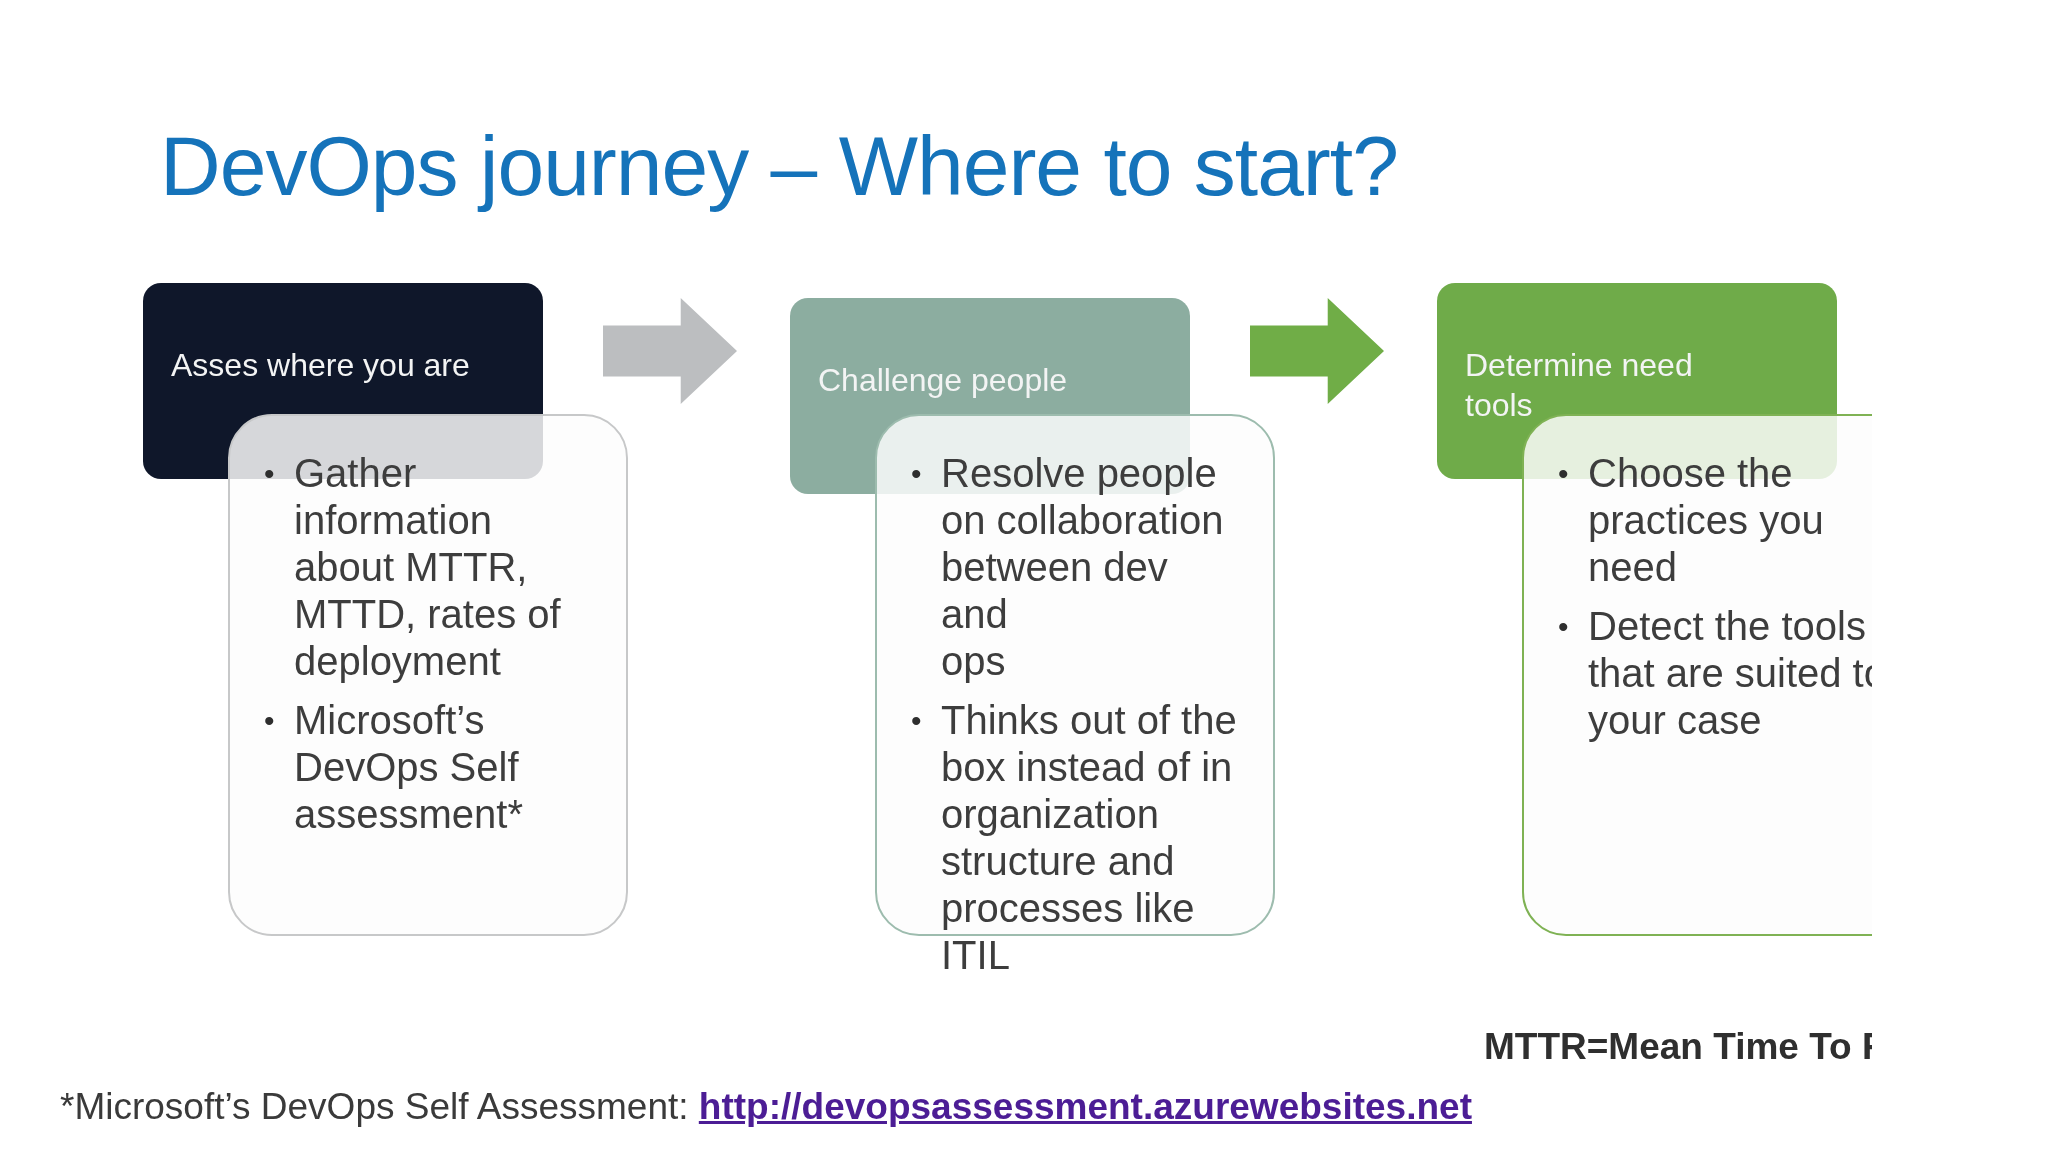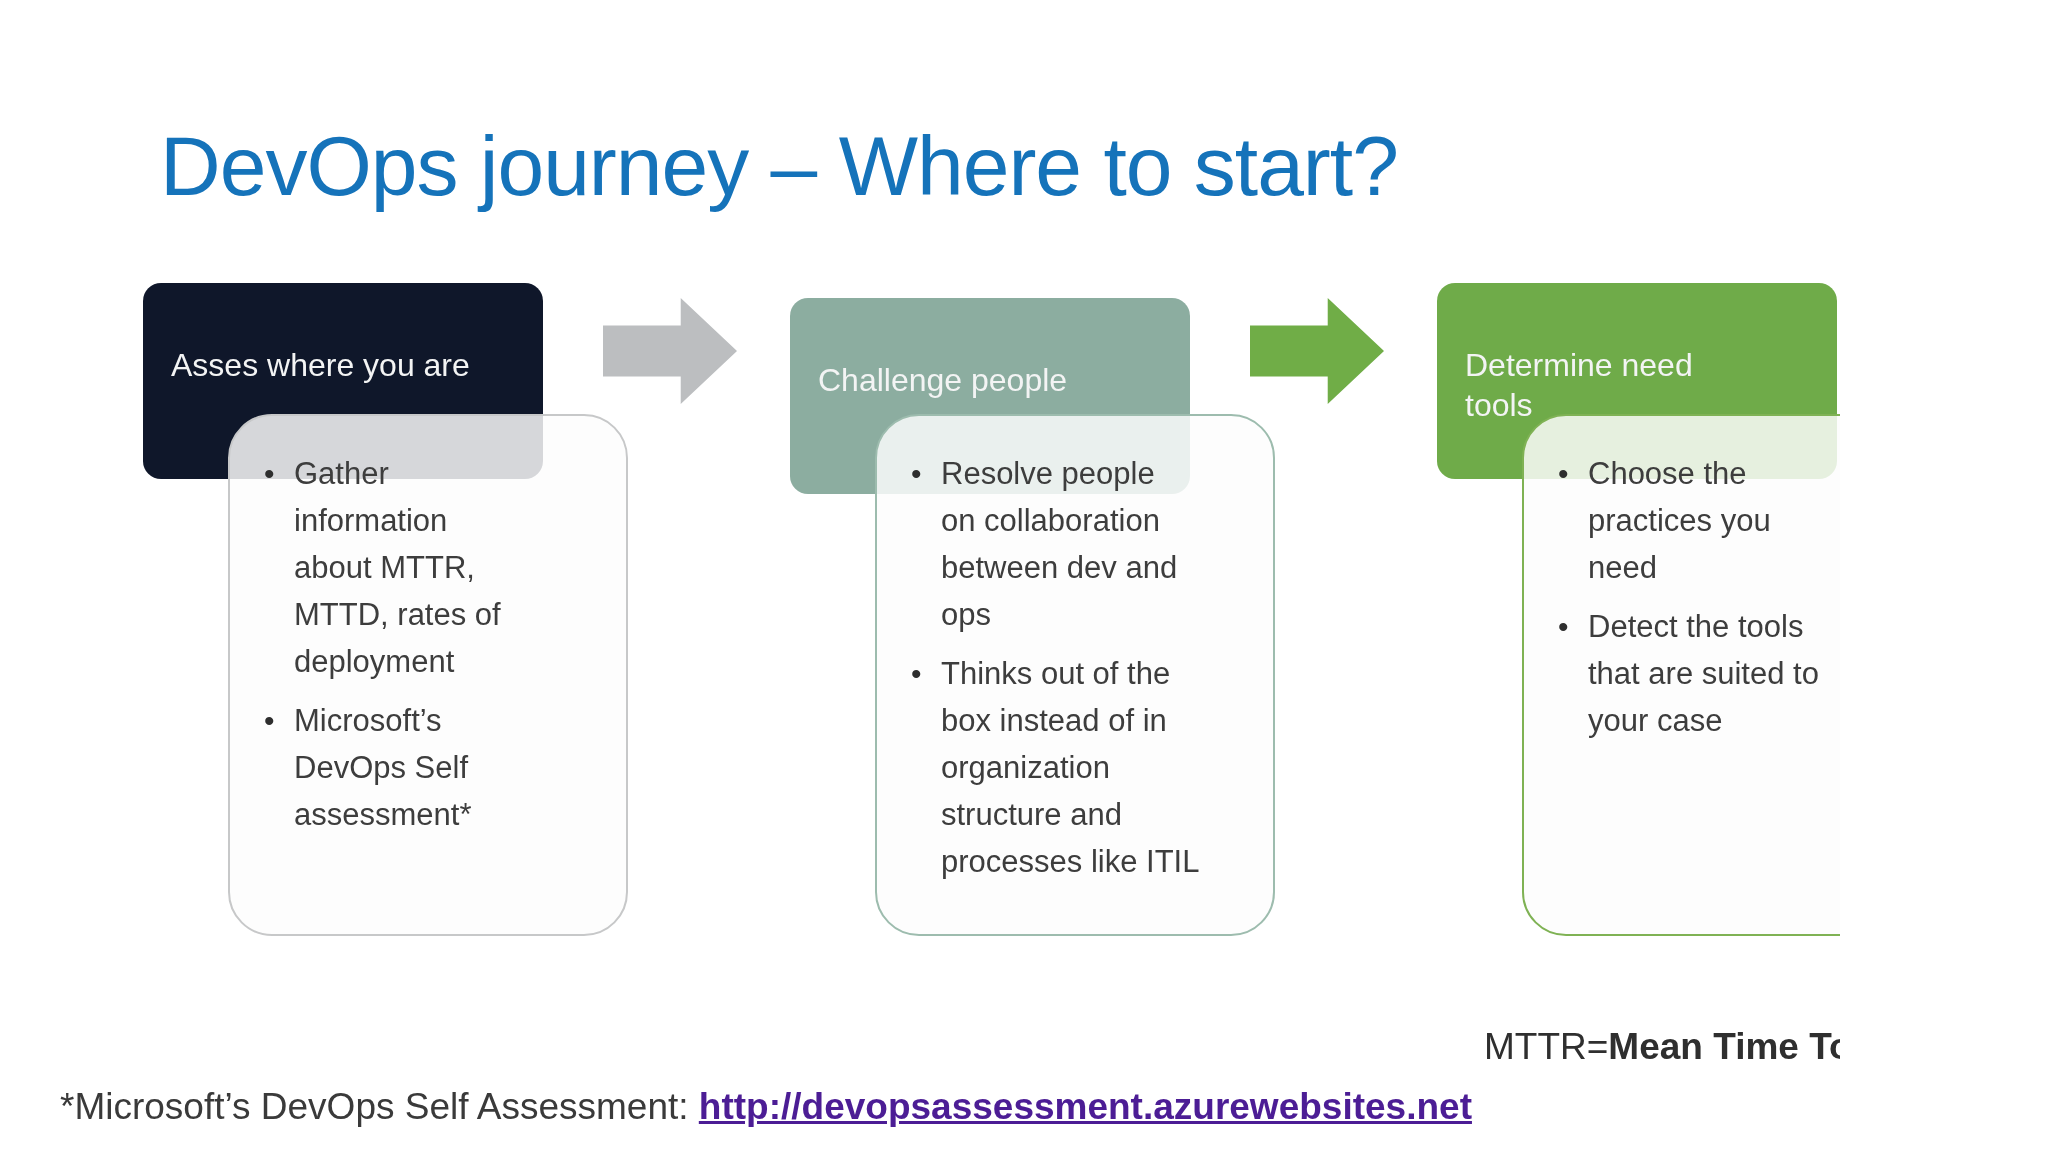--- a/index.html
+++ b/index.html
@@ -1,19 +1,20 @@
 <!DOCTYPE html>
 <html><head>
 <meta charset="utf-8">
 <style>
   html,body { margin:0; padding:0; background:#ffffff; }
   .slide {
     position:relative; width:1840px; height:1152px;
     background:#ffffff; overflow:hidden;
     font-family:"Liberation Sans", sans-serif;
+    padding-left:32px;
   }
   .title {
     position:absolute; left:160px; top:118px; margin:0;
     font-size:84px; font-weight:300; letter-spacing:-1px;
     color:#1573ba; white-space:nowrap;
   }
   
   .hdr {
     position:absolute; top:283px; width:400px; height:196px;
     border-radius:18px; box-sizing:border-box; padding:22px 28px;
@@ -32,21 +33,21 @@
   }
   .box0 { left:228px;  border:2px solid #c7c8c9; }
   .box1 { left:875px;  border:2px solid #9dbcae; }
   .box2 { left:1522px; border:2px solid #7fb254; }
   .bullet { display:flex; margin-bottom:12px; }
   .dot {
     width:30px; flex:0 0 30px; font-size:30px; line-height:47px;
     color:#2e2e2e;
   }
   .btext {
-    flex:1; font-size:31px; line-height:47px; font-weight:300;
+    flex:1; font-size:40px; line-height:47px; font-weight:300;
     color:#3d3d3d; white-space:pre-line;
   }
   
   .arrow {
     position:absolute; top:298px; width:134px; height:106px; z-index:1;
     clip-path:polygon(0 26%, 58% 26%, 58% 0, 100% 50%, 58% 100%, 58% 74%, 0 74%);
   }
   .arrow0 { left:603px;  background:#bcbec0; }
   .arrow1 { left:1250px; background:#70ad47; }
   
@@ -55,21 +56,21 @@
     font-size:37px; font-weight:300; color:#3a3a3a; white-space:nowrap;
   }
   .footnote a {
     color:#4c1d95; text-decoration:underline; font-weight:700;
   }
   
   .legend {
     position:absolute; left:1484px; top:1024px;
     font-size:37px; color:#2f2f2f; line-height:46px; white-space:nowrap;
   }
-  .legend .abbr { font-weight:400;text-align:right; }
+  .legend .abbr { font-weight:700;text-align:right; }
   .legend .full { font-weight:600; }
 </style>
 </head>
 <body>
 
 <div class="slide">
 
   <h1 class="title">DevOps journey – Where to start?</h1>
 
   <div class="hdr hdr0">

